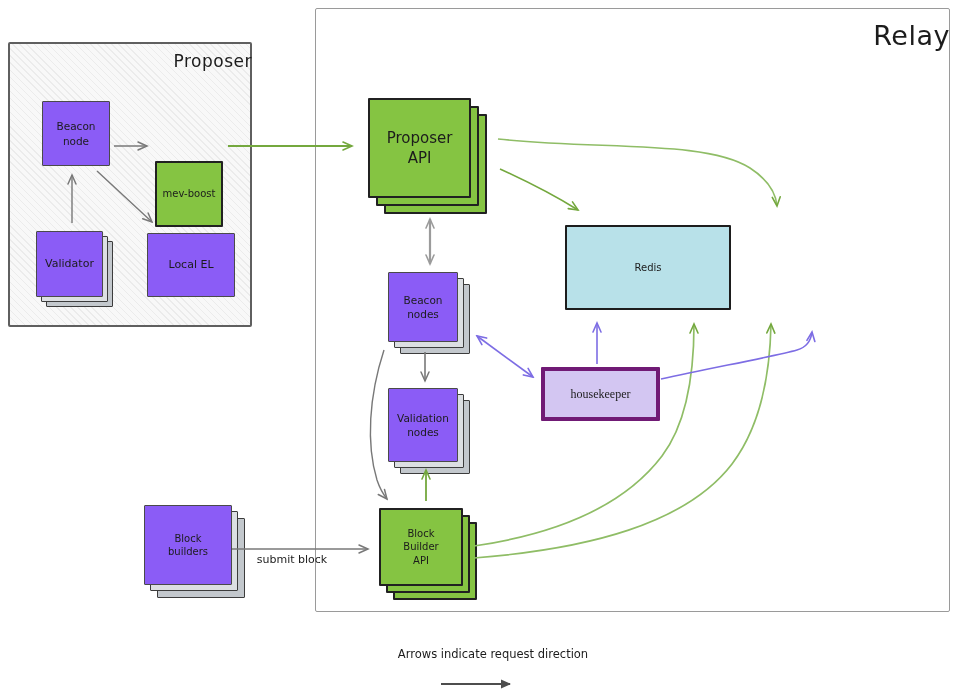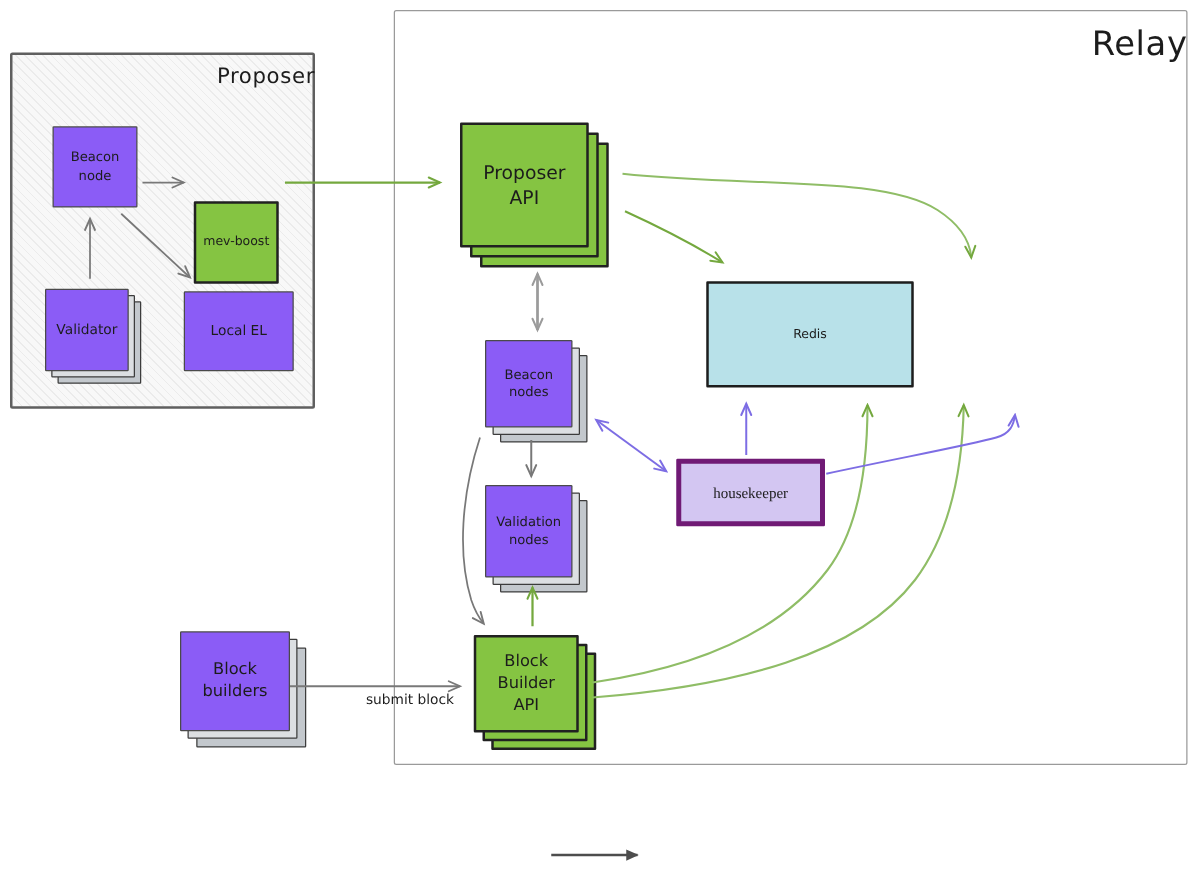--- a/index.html
+++ b/index.html
@@ -32,21 +32,21 @@
   .plain{background:#8b5cf6;border:1.6px solid #4a4a4a;}
   .green{background:var(--green-fill,#85c442);border:2px solid #212121;}
   .cyan{background:var(--cyan-fill,#b8e1e9);border:2.4px solid #1d1d1d;}
   .purple{background:var(--purple-fill,#d3c6f2);border:4px solid #701a75;font-family:Liberation Serif, serif;}
   .stack{position:absolute;}
   .stack .layer{position:absolute;}
   .stack .back2{background:#c3c8cd;border:1.6px solid #3c3c3c;}
   .stack .back1{background:#dcdfe2;border:1.6px solid #3c3c3c;}
   .stack .gback{background:var(--green-fill,#85c442);border:2px solid #212121;}
   .f10{font-size:10px;margin-top:48px;} .f105{font-size:10.5px;} .f11{font-size:11px;}
-  .f12{font-size:12px;} .f13{font-size:13px;} .f135{font-size:10px;} .f15{font-size:15px;}
+  .f12{font-size:12px;} .f13{font-size:10px;} .f135{font-size:10px;} .f15{font-size:15px;}
   .edge-label{position:absolute;font-size:11px;text-align:center;}
   #caption{position:absolute;left:368px;top:647px;width:250px;text-align:center;
     font-size:11.5px;line-height:1.3;}
   #arrow-layer{position:absolute;left:0;top:0;pointer-events:none;}
 </style>
 </head>
 <body>
 
 <div id="canvas">
 
@@ -100,23 +100,24 @@
   <div class="node cyan f135" style="left:565px;top:225px;width:166px;height:85px;">Redis</div>
   <div class="node purple f12" style="left:541px;top:367px;width:119px;height:54px;">housekeeper</div>
 
   <div class="stack" style="left:144px;top:505px;width:101px;height:93px;">
     <div class="layer back2" style="left:13px;top:13px;width:88px;height:80px;"></div>
     <div class="layer back1" style="left:6px;top:6px;width:88px;height:80px;"></div>
     <div class="layer plain f13" style="left:0;top:0;width:88px;height:80px;">Block
 builders</div>
   </div>
 
-  <div class="edge-label" style="left:246px;top:553px;width:92px;padding-left:36px;">submit block</div>
+  <div class="edge-label" style="left:246px;top:553px;width:92px;">submit block</div>
 
   <div id="caption">
+    <div>Arrows indicate request direction</div>
   </div>
 
   <svg id="arrow-layer" width="960" height="695" viewBox="0 0 960 695">
     <defs>
       <marker id="ah-green" viewBox="0 0 13 13" refX="11" refY="6.5" markerWidth="13" markerHeight="13" markerUnits="userSpaceOnUse" orient="auto-start-reverse">
         <path d="M2 2.5 L11 6.5 L2 10.5" fill="none" style="stroke:var(--green-arrow,#74a83e)" stroke-width="1.6" stroke-linecap="round"></path>
       </marker>
       <marker id="ah-green-light" viewBox="0 0 13 13" refX="11" refY="6.5" markerWidth="13" markerHeight="13" markerUnits="userSpaceOnUse" orient="auto-start-reverse">
         <path d="M2 2.5 L11 6.5 L2 10.5" fill="none" style="stroke:var(--green-arrow,#74a83e)" stroke-width="1.6" stroke-linecap="round"></path>
       </marker>

